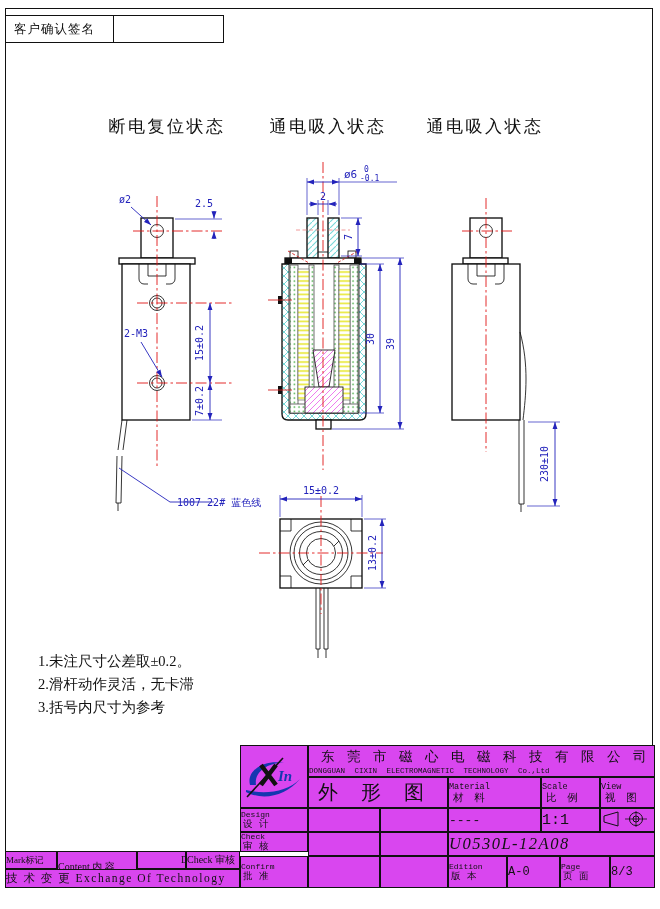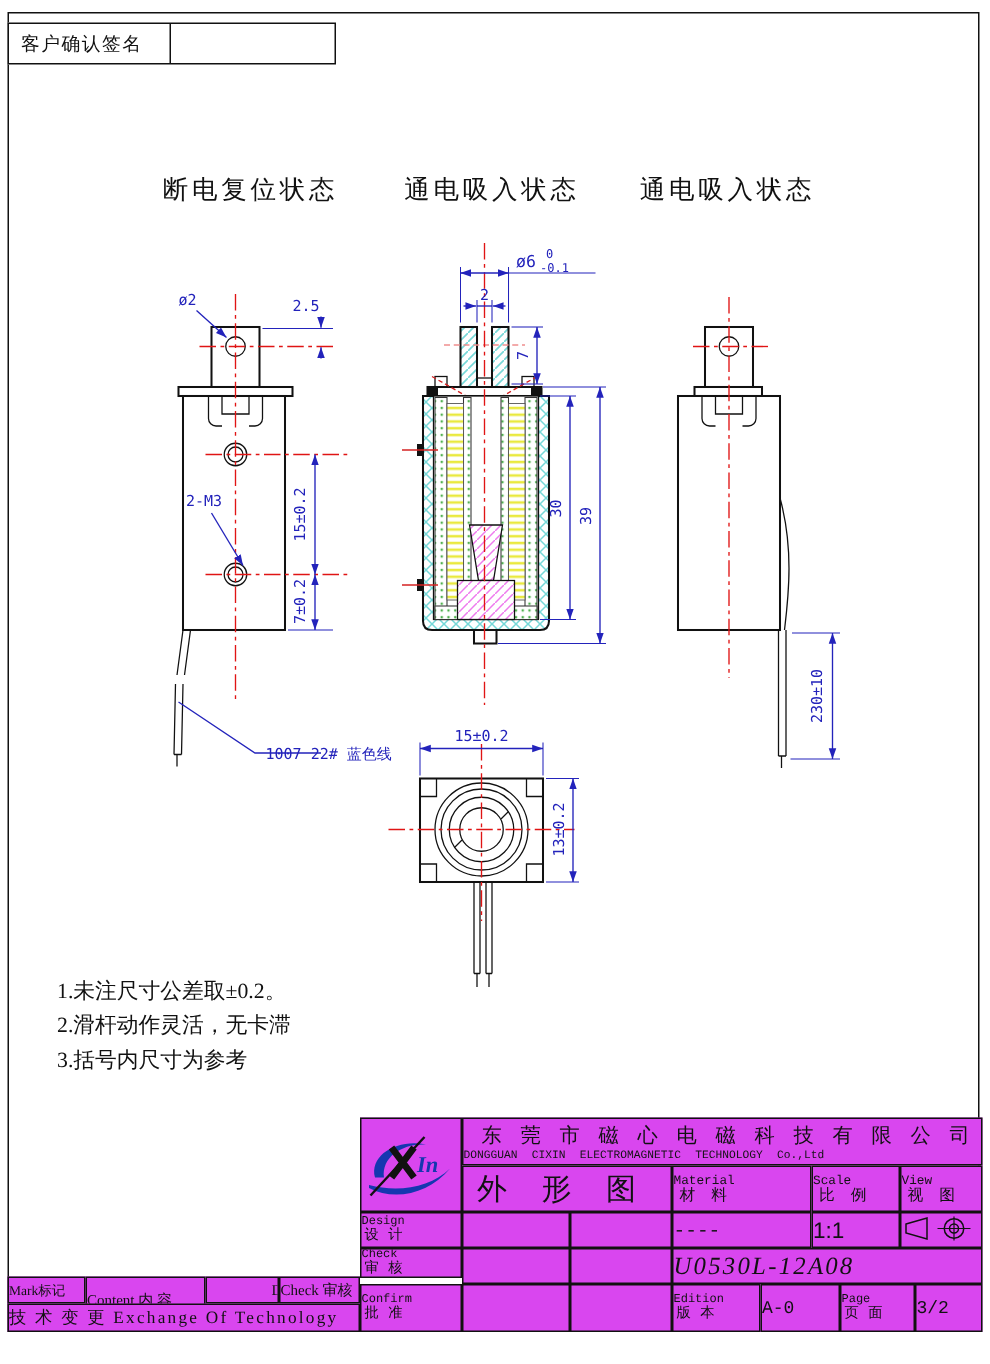--- a/index.html
+++ b/index.html
@@ -31,21 +31,21 @@
   
   .tblock{position:absolute;left:240px;top:745px;width:415px;height:143px;}
   .rev{position:absolute;left:5px;top:851px;width:235px;height:37px;}
   .c{position:absolute;border:1px solid #111;box-sizing:border-box;display:flex;flex-direction:column;align-items:flex-start;justify-content:center;background:#d946ef;overflow:hidden;}
   .en{font-family:"Liberation Mono","DejaVu Sans Mono",monospace;font-size:8.5px;line-height:10px;}
   .cjk{font-size:10.5px;letter-spacing:4px;line-height:12px;text-indent:4px;}
   .company-cn{font-size:13.5px;letter-spacing:12.5px;text-indent:12px;white-space:nowrap;}
   .company-en{font-family:"Liberation Mono","DejaVu Sans Mono",monospace;font-size:7.5px;word-spacing:5px;white-space:nowrap;margin-top:1px;}
   .dtype{font-size:20px;letter-spacing:9px;text-indent:9px;}
   .matval{font-family:"Liberation Mono","DejaVu Sans Mono",monospace;font-size:13px;letter-spacing:0;}
-  .scaleval{font-size:15px;font-family:Liberation Sans, sans-serif;}
+  .scaleval{font-size:15px;font-family:Liberation Mono, monospace;}
   .partno{font-style:italic;font-size:16.5px;letter-spacing:1.5px;font-family:"Liberation Serif","DejaVu Serif",serif;}
   .sm-en{font-family:"Liberation Mono","DejaVu Sans Mono",monospace;font-size:8px;line-height:9px;}
   .sm-cjk{font-size:9.5px;letter-spacing:2px;text-indent:2px;line-height:11px;}
   .val{font-family:"Liberation Mono","DejaVu Sans Mono",monospace;font-size:12px;}
   .rc{font-size:10px;white-space:nowrap;}
   .exch{font-size:11.5px;letter-spacing:1.5px;white-space:nowrap;}
 </style>
 </head>
 <body>
 
@@ -316,21 +316,21 @@
     <div class="sm-cjk">版 本</div>
   </div>
   <div class="c" style="left:267px;top:111px;width:53px;height:32px;">
     <div class="val">A-0</div>
   </div>
   <div class="c" style="left:320px;top:111px;width:50px;height:32px;">
     <div class="sm-en">Page</div>
     <div class="sm-cjk">页 面</div>
   </div>
   <div class="c" style="left:370px;top:111px;width:45px;height:32px;">
-    <div class="val">3/2</div>
+    <div class="val">8/3</div>
   </div>
 </div>
 
 <div class="rev">
   <div class="c" style="left:0;top:0;width:52px;height:18px;">
     <div class="rc" style="font-size:9px;">Mark标记</div>
   </div>
   <div class="c" style="left:52px;top:0;width:80px;height:32px;">
     <div class="rc">Content 内 容</div>
   </div>

